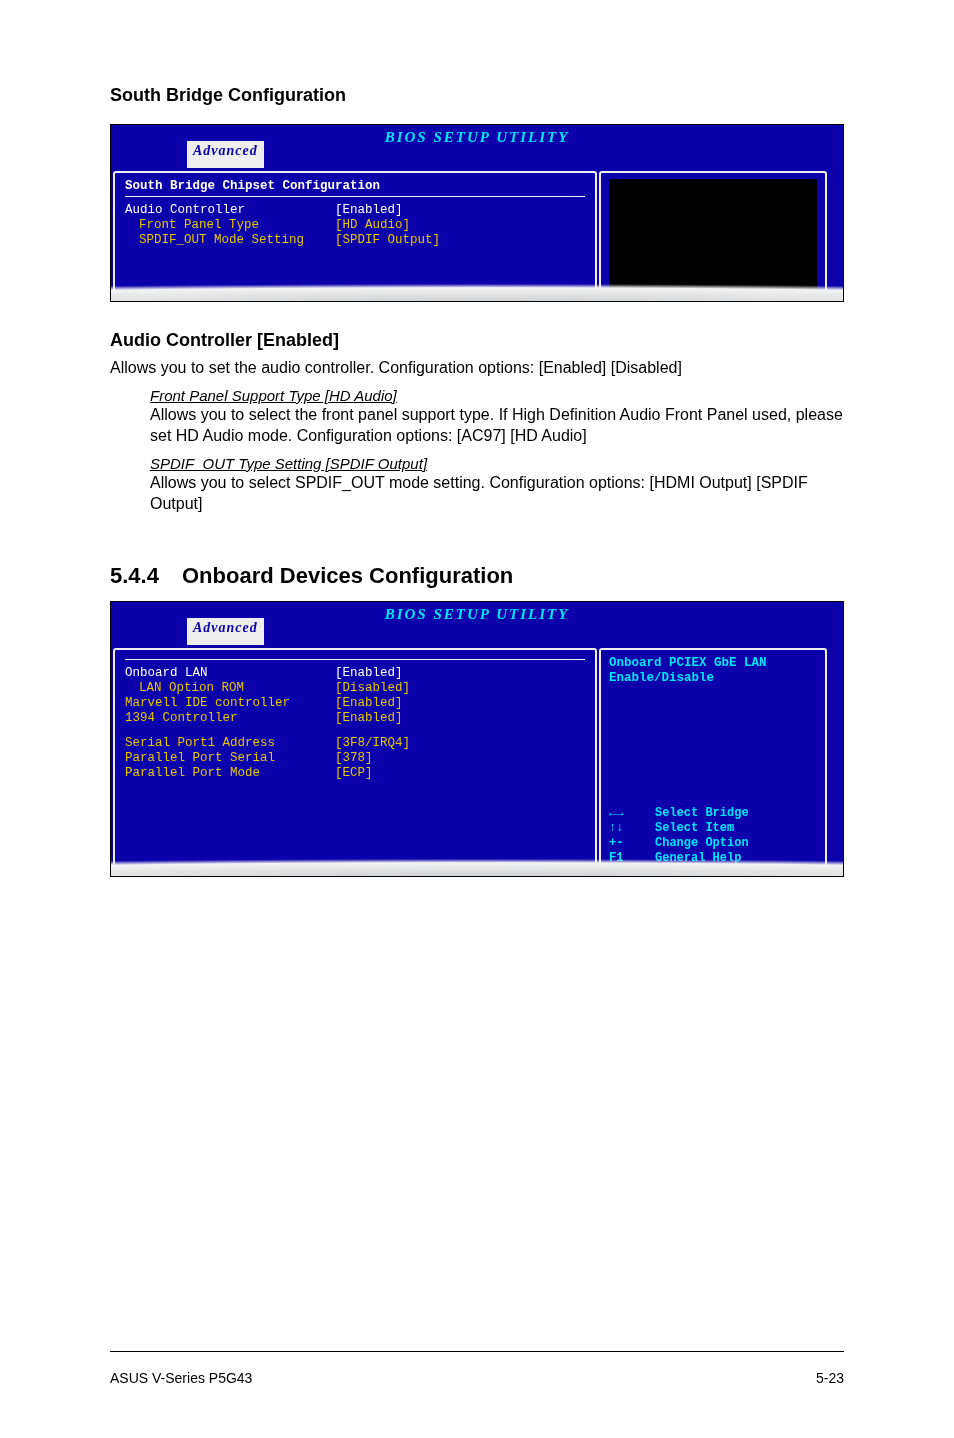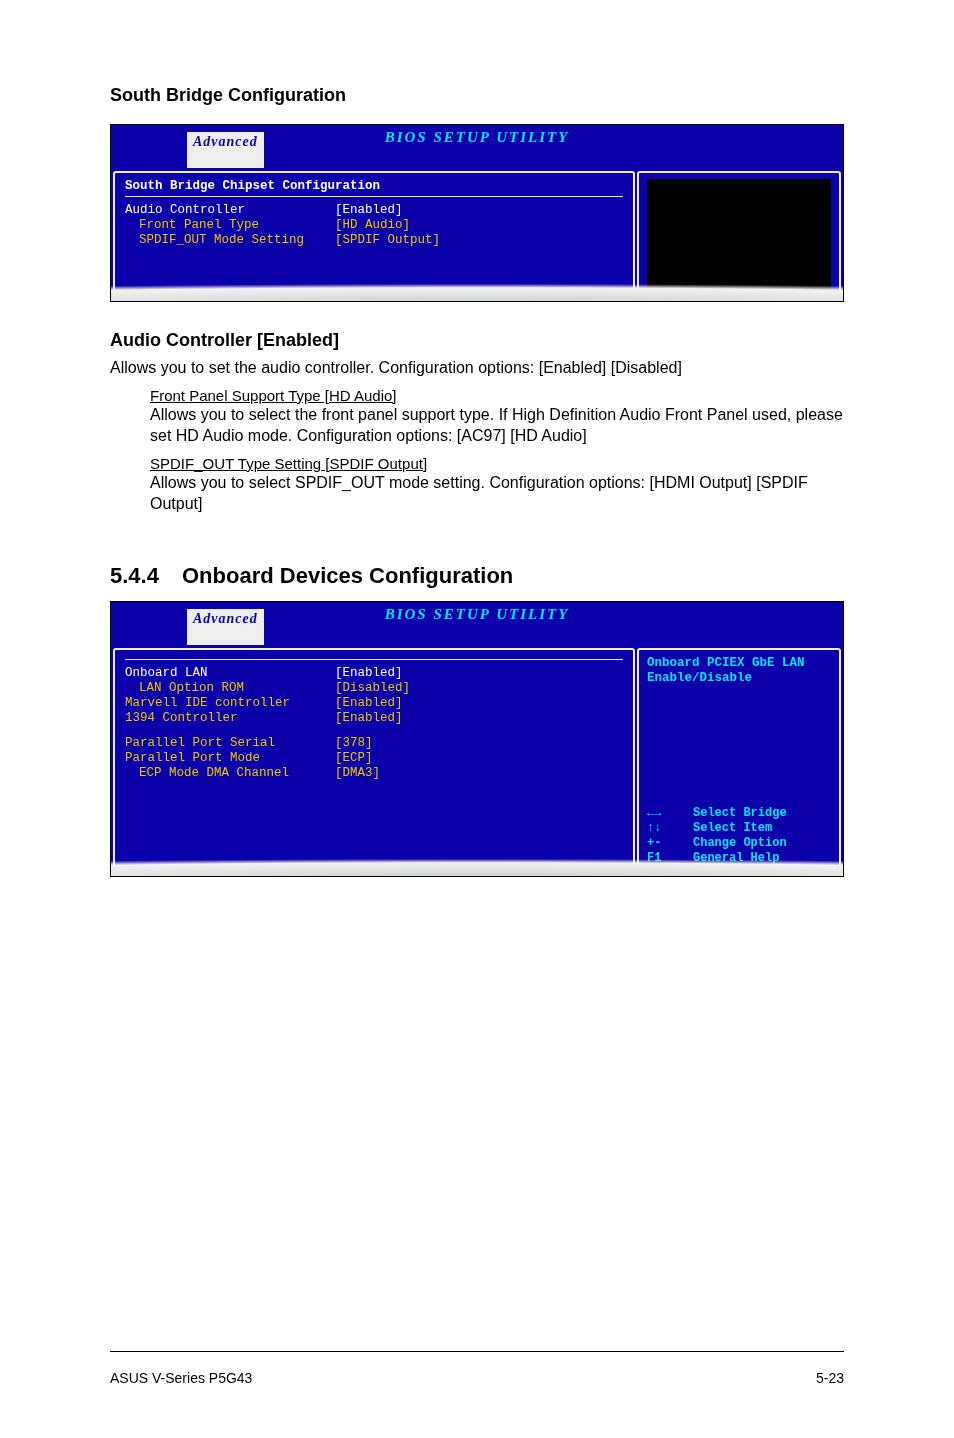--- a/index.html
+++ b/index.html
@@ -35,20 +35,21 @@
   p.body-text {
     font-size: 16px;
     line-height: 1.35;
     margin-bottom: 8px;
   }
   .indent-block {
     padding-left: 40px;
     margin-top: 8px;
   }
   .italic-underline {
+    font-style: italic;
     text-decoration: underline;
     font-size: 15px;
     display: block;
     margin-top: 6px;
   }
 
   
   .bios-panel {
     border: 1px solid #000;
     background: #fca5a5;
@@ -78,44 +79,44 @@
   }
   .bios-tab {
     background: #efeeee;
     color: #0c00aa;
     font-family: 'Times New Roman', serif;
     font-weight: bold;
     font-style: italic;
     font-size: 14px;
     letter-spacing: 1px;
     padding: 1px 6px 0 6px;
-    height: 36px;
+    height: 27px;
     line-height: 18px;
   }
   .bios-body {
     background: #0c00aa;
     display: flex;
     font-family: 'Courier New', monospace;
     font-size: 12.5px;
     min-height: 132px;
     position: relative;
   }
   .bios-body.tall { min-height: 230px; }
   .bios-left {
     flex: 1;
     border: 2px solid #efeeee;
     margin: 2px 1px 2px 2px;
     padding: 6px 10px;
     color: #e5c800;
     border-radius: 3px;
   }
   .bios-right {
-    width: 204px;
+    width: 228px;
     border: 2px solid #efeeee;
-    margin: 2px 2px 2px 1px;
+    margin: 2px 16px 2px 1px;
     border-radius: 3px;
     padding: 6px 8px;
     color: #0c00aa;
     display: flex;
     flex-direction: column;
   }
   .bios-right-inner {
     background: #000;
     flex:1;
     width:100%;
@@ -252,30 +253,30 @@
               <span class="bios-val">[Enabled]</span>
             </div>
             <div class="bios-row">
               <span class="bios-name">1394 Controller</span>
               <span class="bios-val">[Enabled]</span>
             </div>
           </div>
         <div style="height:10px"></div>
         <div id="bios2-rows-b">
             <div class="bios-row">
+              <span class="bios-name">Serial Port1 Address</span>
+              <span class="bios-val">[3F8/IRQ4]</span>
+            </div>
+            <div class="bios-row">
               <span class="bios-name">Parallel Port Serial</span>
               <span class="bios-val">[378]</span>
             </div>
             <div class="bios-row">
               <span class="bios-name">Parallel Port Mode</span>
               <span class="bios-val">[ECP]</span>
-            </div>
-            <div class="bios-row sub">
-              <span class="bios-name">ECP Mode DMA Channel</span>
-              <span class="bios-val">[DMA3]</span>
             </div>
           </div>
       </div>
       <div class="bios-right" style="color:#00e6ff;">
         <div class="bios-help-top">Onboard PCIEX GbE LAN</div>
         <div class="bios-help-top">Enable/Disable</div>
         <div class="bios-nav" id="bios2-nav">
             <div class="bios-nav-row">
               <span class="nav-key">←→</span>
               <span>Select Bridge</span>

